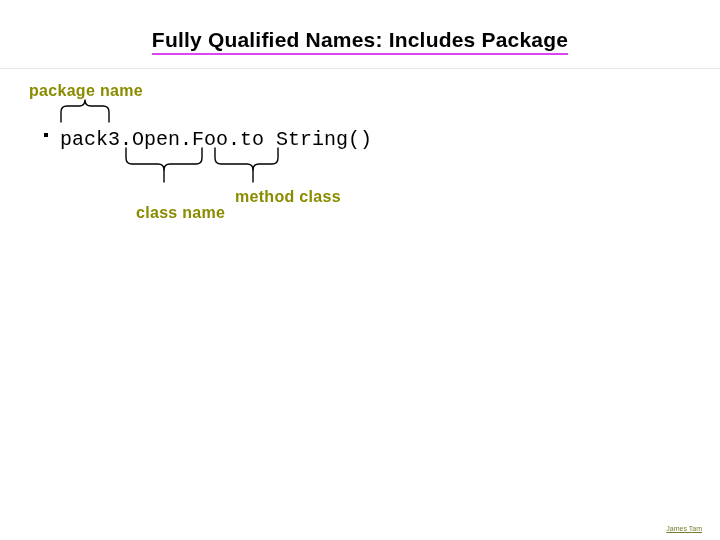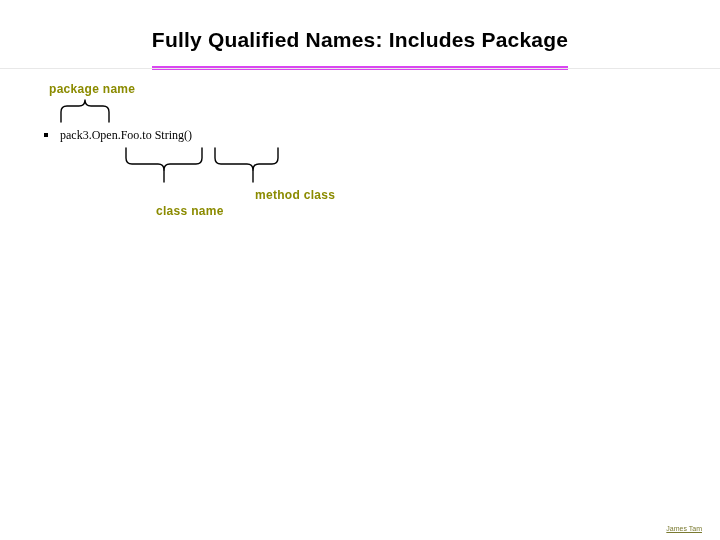--- a/index.html
+++ b/index.html
@@ -30,54 +30,53 @@
     left: 0;
     top: 28px;
     width: 720px;
     text-align: center;
     font-size: 21px;
     font-weight: bold;
     color: #000000;
     letter-spacing: 0.2px;
   }
   .title span {
-    border-bottom: 4px solid #d946ef;
-    padding-bottom: 15px;
+    border-bottom: 2px solid #d946ef;
+    padding-bottom: 2px;
     margin-top: 20px;
   }
 
   
   .divider {
     position: absolute;
     left: 0;
     top: 68px;
     width: 720px;
     height: 1px;
     background: #e8e8e8;
   }
 
   
   .label-olive {
     position: absolute;
     color: #8b8b00;
     font-weight: bold;
-    font-size: 12px;
+    font-size: 16px;
     letter-spacing: 0.3px;
     white-space: nowrap;
-    margin-left: 20px;
   }
   #pkg-label { left: 29px; top: 82px; }
   #class-label { left: 136px; top: 204px; }
   #method-label { left: 235px; top: 188px; }
 
   
   .code-line {
     position: absolute;
-    font-family: Liberation Serif, serif;
-    font-size: 12px;
+    font-family: Liberation Mono, monospace;
+    font-size: 20px;
     color: #000000;
     white-space: pre;
   }
   #code-open { left: 60px; top: 128px; }
   #code-closed { left: 60px; top: 244px; }
 
   .bullet {
     position: absolute;
     left: 44px;
     top: 133px;

